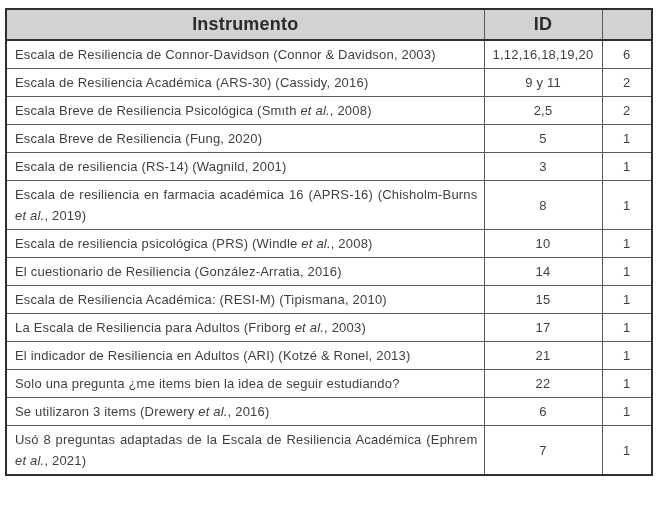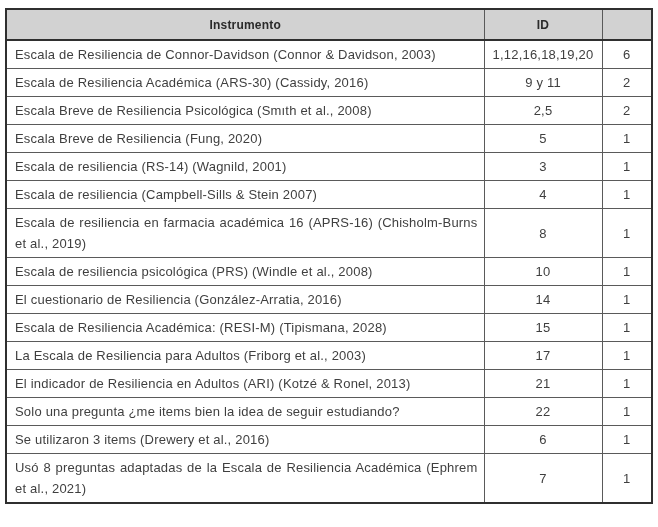--- a/index.html
+++ b/index.html
@@ -31,35 +31,35 @@
     letter-spacing:0.2px;
   }
   col.c1{width:478px;}
   col.c2{width:118px;}
   col.c3{width:50px;}
   th,td{border:1px solid var(--border-inner);}
   thead th{
     background:var(--header-bg);
     border-bottom:2px solid var(--border-dark);
     height:25px;
-    font-size:12px;
+    font-size:18px;
     font-weight:bold;
     color:var(--header-text);
     text-align:center;
     padding:2px 4px;
   }
   tbody tr{height:27px;}
   td{
     line-height:21px;
     vertical-align:middle;
     padding:3px 6px;
   }
   td.c-instr{text-align:justify;padding-left:8px;}
   td.c-id, td.c-count{text-align:center;padding:3px 6px;}
-  .it{}
+  .it{font-style:italic;}
 </style>
 </head>
 <body>
 
 <div class="table-wrap">
   <table>
     <colgroup>
       <col class="c1">
         <col class="c2">
         <col class="c3">
@@ -91,41 +91,36 @@
           <td class="c-instr"><span>Escala Breve de Resiliencia (Fung, 2020)</span></td>
           <td class="c-id">5</td>
           <td class="c-count">1</td>
         </tr>
         <tr>
           <td class="c-instr"><span>Escala de resiliencia (RS-14) (Wagnild, 2001)</span></td>
           <td class="c-id">3</td>
           <td class="c-count">1</td>
         </tr>
         <tr>
-          <td class="c-instr"><span>Escala de resiliencia (Campbell-Sills &amp; Stein 2007)</span></td>
-          <td class="c-id">4</td>
-          <td class="c-count">1</td>
-        </tr>
-        <tr>
           <td class="c-instr"><span>Escala de resiliencia en farmacia académica 16 (APRS-16) (Chisholm-Burns </span><span class="it">et al.</span><span>, 2019)</span></td>
           <td class="c-id">8</td>
           <td class="c-count">1</td>
         </tr>
         <tr>
           <td class="c-instr"><span>Escala de resiliencia psicológica (PRS) (Windle </span><span class="it">et al.</span><span>, 2008)</span></td>
           <td class="c-id">10</td>
           <td class="c-count">1</td>
         </tr>
         <tr>
           <td class="c-instr"><span>El cuestionario de Resiliencia (González-Arratia, 2016)</span></td>
           <td class="c-id">14</td>
           <td class="c-count">1</td>
         </tr>
         <tr>
-          <td class="c-instr"><span>Escala de Resiliencia Académica: (RESI-M) (Tipismana, 2028)</span></td>
+          <td class="c-instr"><span>Escala de Resiliencia Académica: (RESI-M) (Tipismana, 2010)</span></td>
           <td class="c-id">15</td>
           <td class="c-count">1</td>
         </tr>
         <tr>
           <td class="c-instr"><span>La Escala de Resiliencia para Adultos (Friborg </span><span class="it">et al.</span><span>, 2003)</span></td>
           <td class="c-id">17</td>
           <td class="c-count">1</td>
         </tr>
         <tr>
           <td class="c-instr"><span>El indicador de Resiliencia en Adultos (ARI) (Kotzé &amp; Ronel, 2013)</span></td>

